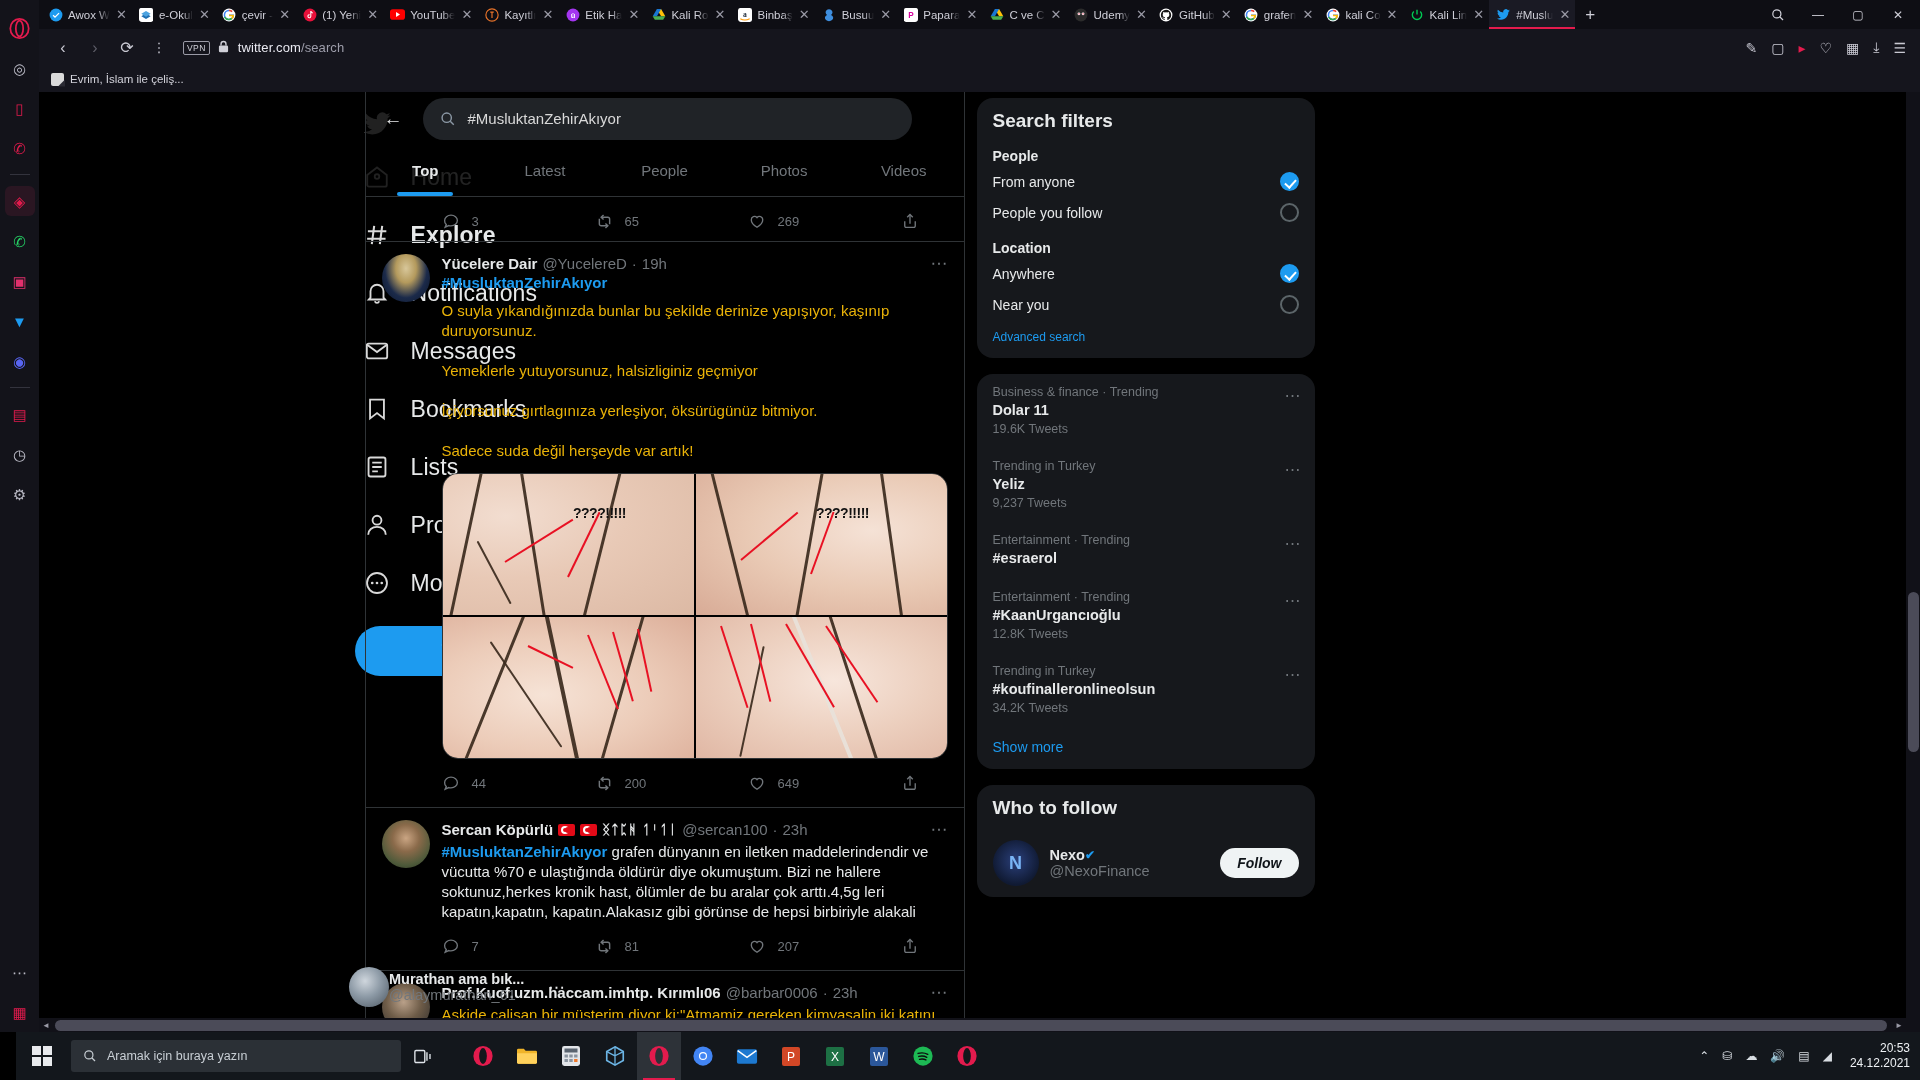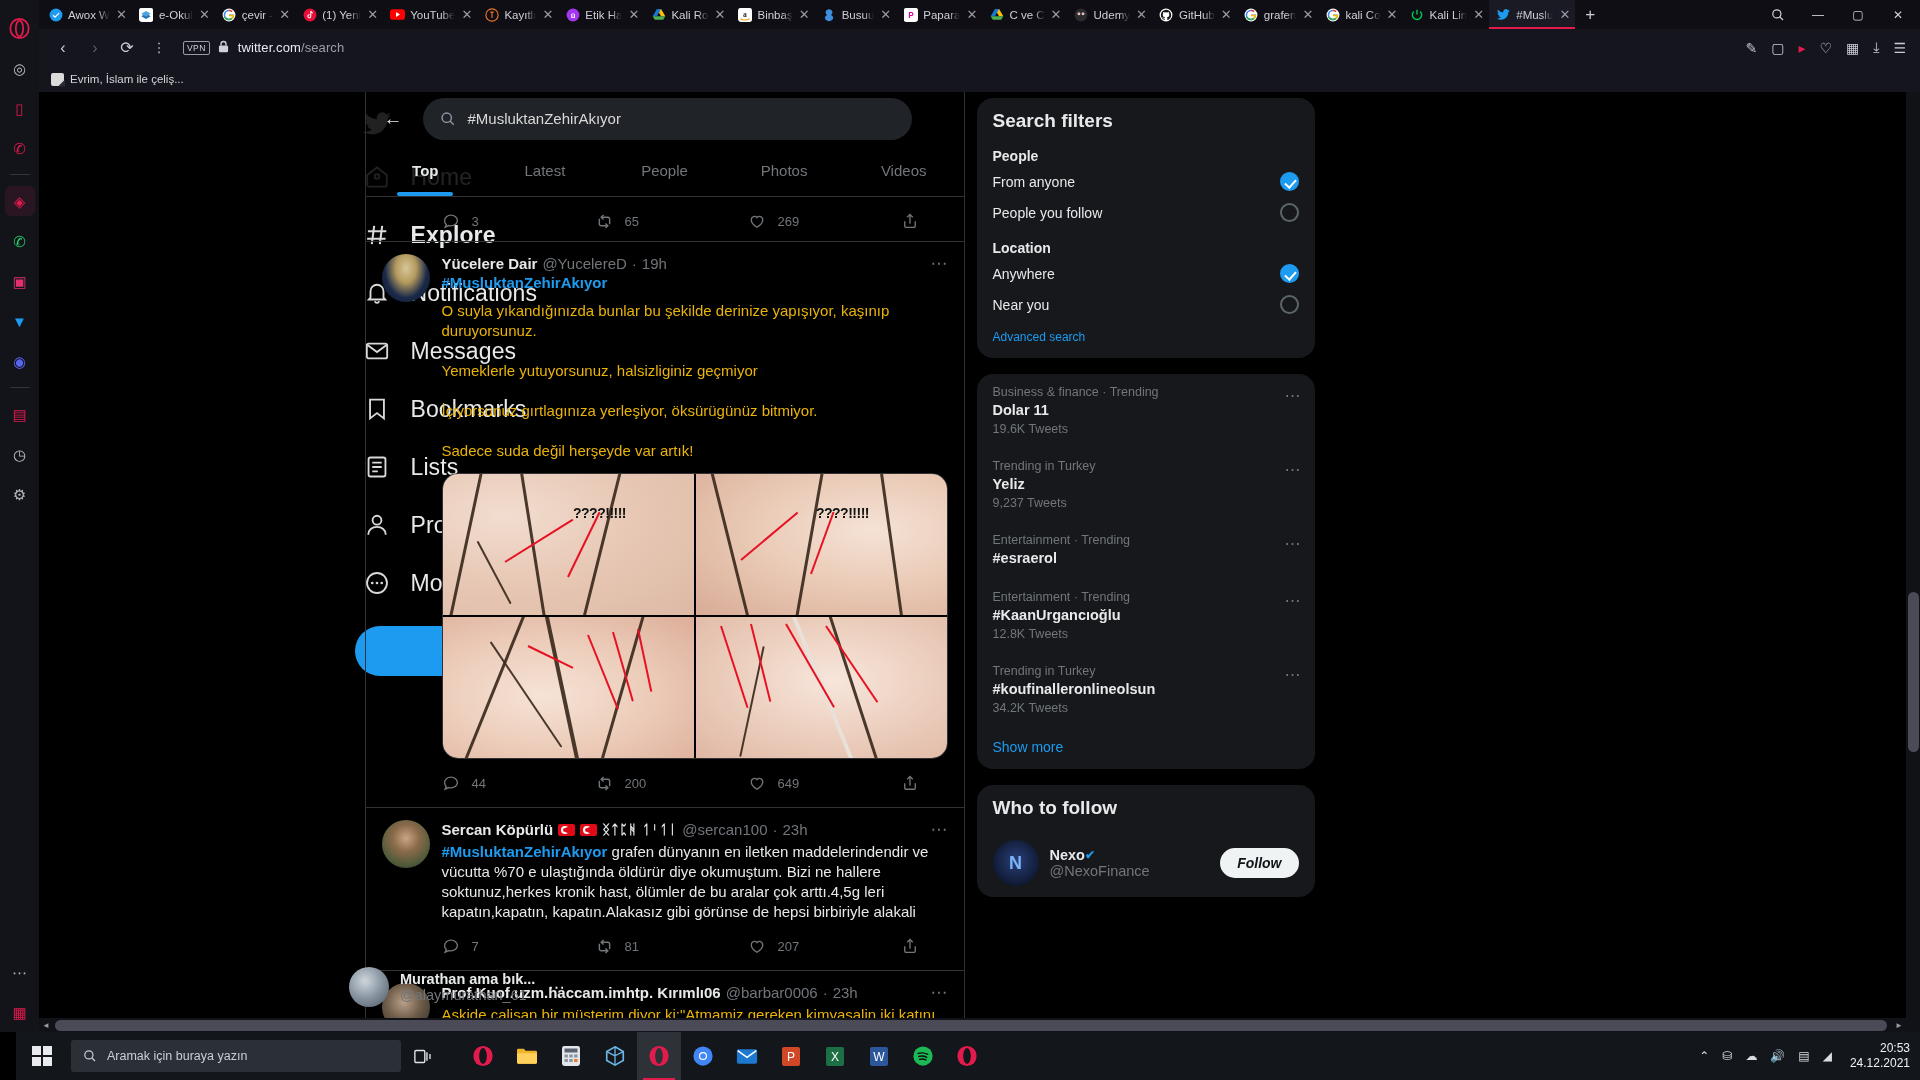--- a/index.html
+++ b/index.html
@@ -104,21 +104,21 @@
   .nav-item .nlabel{ letter-spacing:0.1px; }
   .nav-item.active .nlabel{ font-weight:bold; }
   .nav-ico { width:29px; height:29px; flex:0 0 auto; display:flex; align-items:center; justify-content:center; }
   .tweet-btn {
     margin-top: 14px; width: 224px; height: 50px; border-radius: 999px;
     background:#1d9bf0; color:#fff; font-size:18px; font-weight:bold;
     display:flex; align-items:center; justify-content:center; cursor:pointer; border:none;
     font-family:"Liberation Sans", sans-serif;
   }
   .acct-row { position:absolute; left:300px; bottom:16px; width:236px; display:flex;
-              align-items:center; gap:11px; padding:9px 10px; border-radius:999px; cursor:pointer;}
+              align-items:center; padding:9px 10px; border-radius:999px; cursor:pointer;}
   .acct-av { width:40px;height:40px;border-radius:50%; flex:0 0 auto;
              background: radial-gradient(circle at 40% 35%, #cfd6dd 0%, #8d9aa6 45%, #4a5560 100%); }
   .acct-txt{flex:1; min-width:0;}
   .acct-name{color:#e7e9ea; font-size:14.5px; font-weight:bold; white-space:nowrap;
              overflow:hidden; text-overflow:ellipsis;}
   .acct-handle{color:#71767b; font-size:14.5px; white-space:nowrap; overflow:hidden;}
   .acct-dots{color:#e7e9ea; font-size:17px;}
 
   
   .tw-center { width: 600px; flex:0 0 auto; border-left:1px solid #2f3336;

